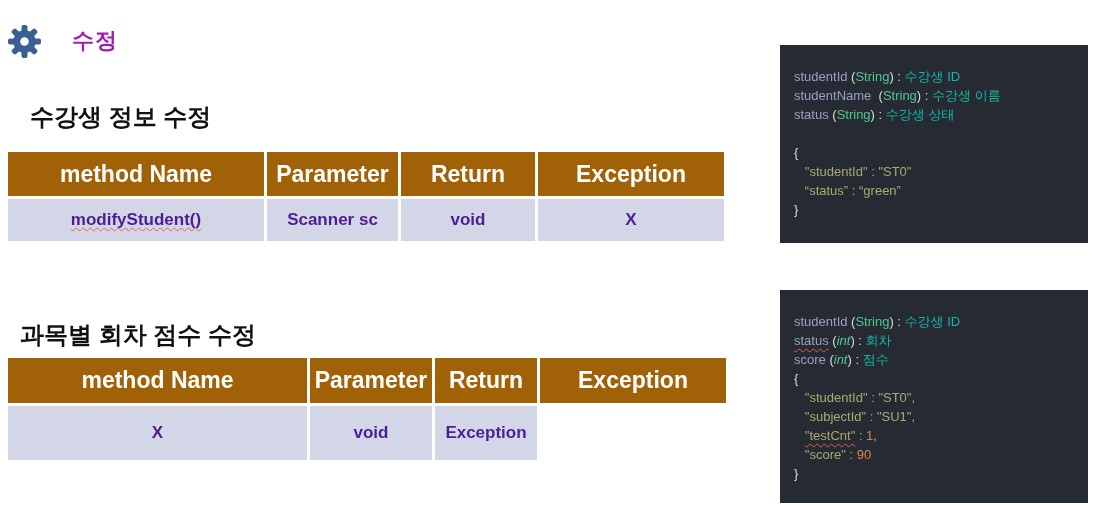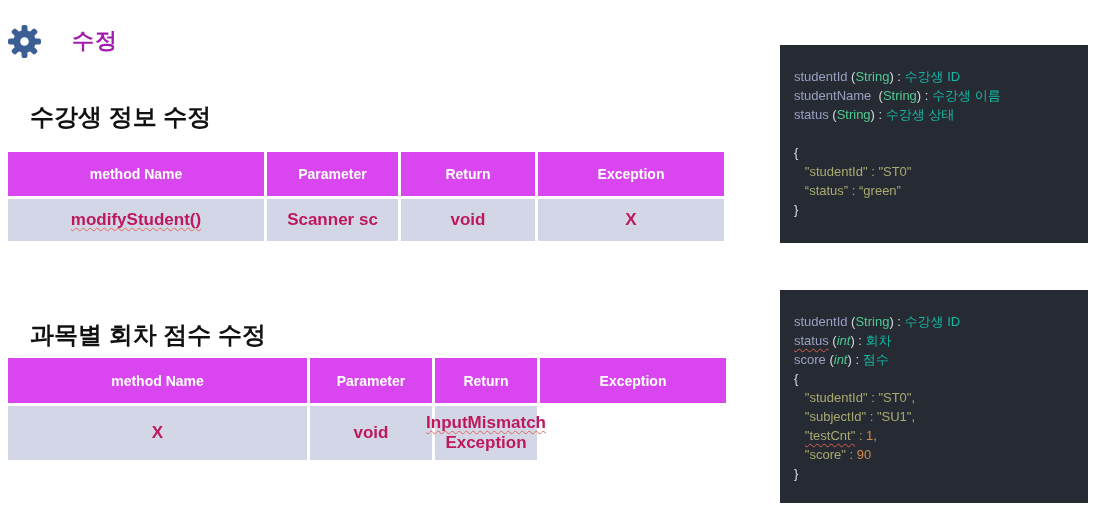--- a/index.html
+++ b/index.html
@@ -10,29 +10,29 @@
   .abs{position:absolute;}
 
   
   #title-row{left:8px;top:10px;display:flex;align-items:center;gap:15px;}
   #page-title{font-size:22px;font-weight:bold;color:#a21caf;letter-spacing:1px;margin:16px;}
   #gear-wrap{width:33px;height:33px;display:block;}
 
   
   .section-heading{font-size:24px;font-weight:bold;color:#111;margin:0;}
   #sh1{left:30px;top:101px;}
-  #sh2{left:30px;top:319px;}
+  #sh2{left:20px;top:319px;}
 
   
   .tbl{position:absolute;display:grid;gap:3px;background:#ffffff;}
   #table1{left:8px;top:152px;grid-template-columns:256px 131px 134px 186px;grid-template-rows:44px 42px;}
   #table2{left:8px;top:358px;grid-template-columns:299px 122px 102px 186px;grid-template-rows:45px 54px;}
-  .hc{background:#d946ef;color:#ffffff;font-weight:bold;font-size:14px;
+  .hc{background:#a16207;color:#ffffff;font-weight:bold;font-size:23px;
       display:flex;align-items:center;justify-content:center;}
-  .bc{background:#d3d6e7;color:#be185d;font-weight:bold;font-size:17px;
+  .bc{background:#d3d6e7;color:#4c1d95;font-weight:bold;font-size:17px;
       display:flex;flex-direction:column;align-items:center;justify-content:center;
       text-align:center;line-height:1.18;}
 
   
   .code{position:absolute;background:#262b33;box-sizing:border-box;
         padding:22px 8px 0 14px;font-size:13px;line-height:19px;color:#e8eaec;}
   #code1{left:780px;top:45px;width:308px;height:198px;}
   #code2{left:780px;top:290px;width:308px;height:213px;}
   .code-line{white-space:pre;min-height:19px;}
 
@@ -105,21 +105,20 @@
     <div class="hc">Parameter</div>
     <div class="hc">Return</div>
     <div class="hc">Exception</div>
     <div class="bc">
         <span>X</span>
       </div>
     <div class="bc">
         <span>void</span>
       </div>
     <div class="bc">
-        <span class="sg-wvd sg-blk">InputMismatch</span>
         <span class="sg-blk">Exception</span>
       </div>
   </div>
 
   <div id="code1" class="code">
       <div class="code-line"><span class="sg-id">studentId </span><span class="sg-pr">(</span><span class="sg-ty">String</span><span class="sg-pr">) : </span><span class="sg-pl">수강생 ID</span></div>
       <div class="code-line"><span class="sg-id">studentName  </span><span class="sg-pr">(</span><span class="sg-ty">String</span><span class="sg-pr">) : </span><span class="sg-pl">수강생 이름</span></div>
       <div class="code-line"><span class="sg-id">status </span><span class="sg-pr">(</span><span class="sg-ty">String</span><span class="sg-pr">) : </span><span class="sg-pl">수강생 상태</span></div>
       <div class="code-line">&nbsp;</div>
       <div class="code-line"><span class="sg-pr">{</span></div>

